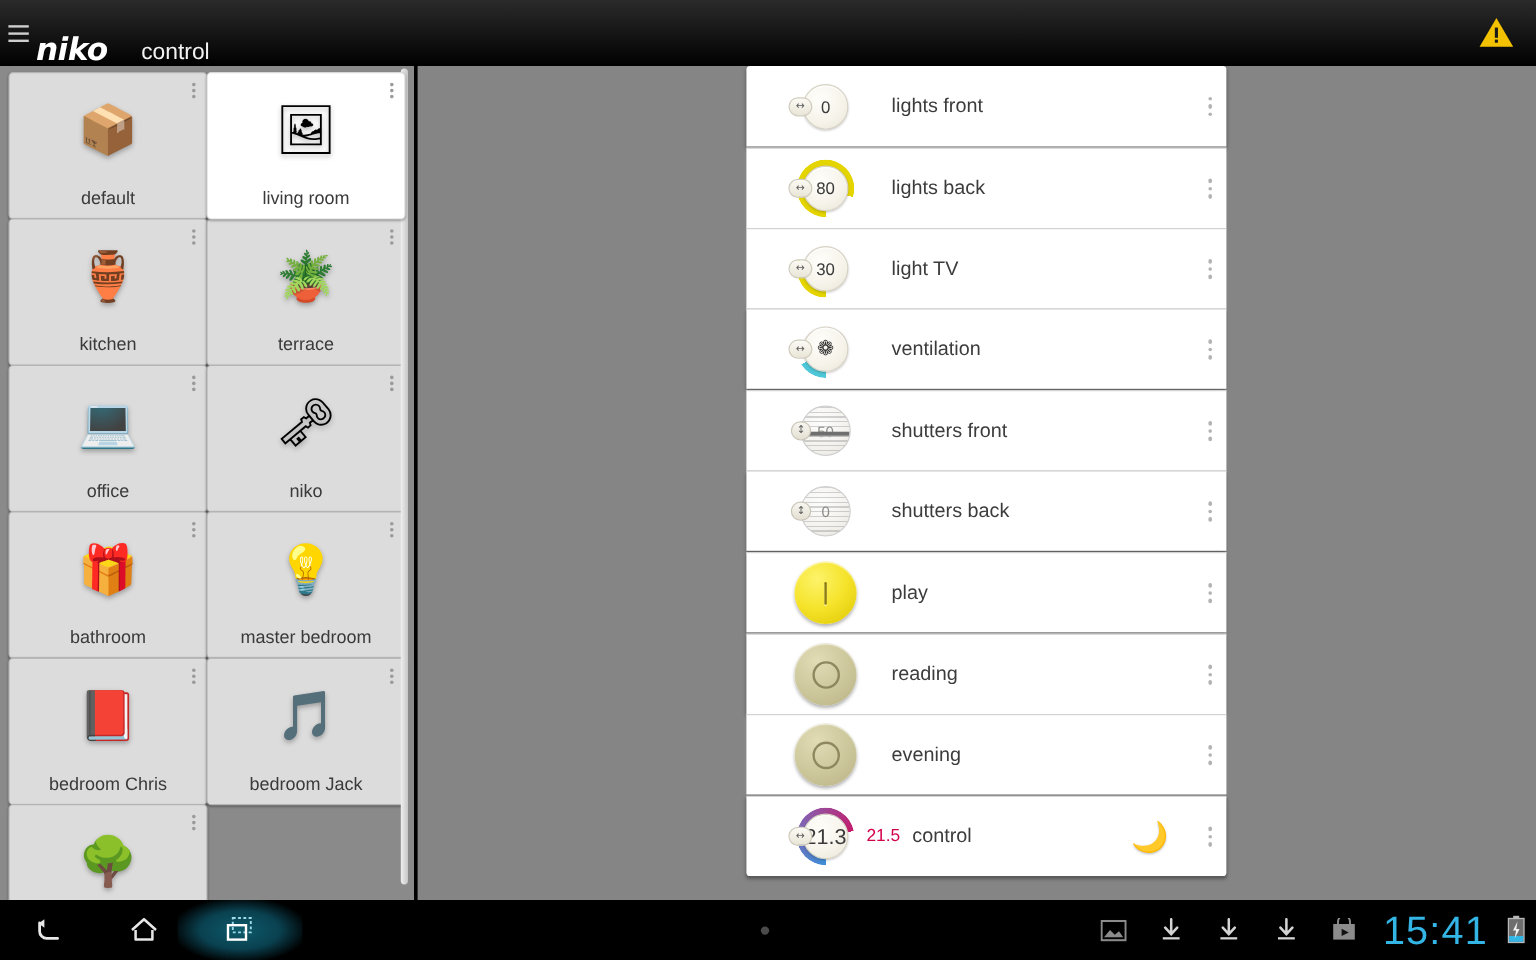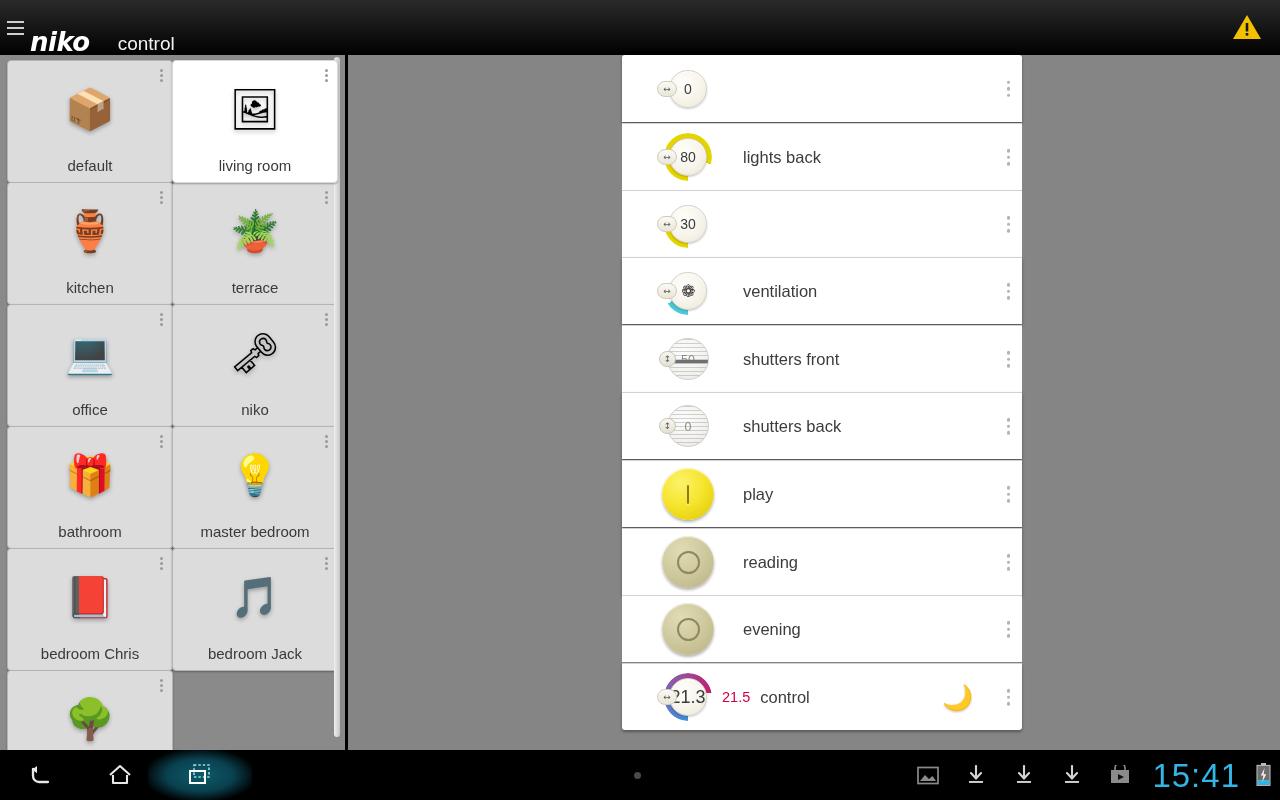--- a/index.html
+++ b/index.html
@@ -338,20 +338,21 @@
       <div class="row group-end">
         <div class="ctrl">
           <div class="dial">
             <div class="ring" style="background: transparent;"></div>
             <div class="face">
               <div class="val">0</div>
             </div>
             <div class="tab">↔</div>
           </div>
         </div>
+        <div class="rowlabel">lights front</div>
         <div class="rowdots">
           <b></b>
           <b></b>
           <b></b>
         </div>
       </div>
       <div class="rowgap"></div>
       <div class="row">
         <div class="ctrl">
           <div class="dial">
@@ -372,20 +373,21 @@
       <div class="row">
         <div class="ctrl">
           <div class="dial">
             <div class="ring" style="background: conic-gradient(from 180deg, rgb(228, 212, 0) 0deg, rgb(228, 212, 0) 108deg, rgba(0, 0, 0, 0) 108deg); mask: radial-gradient(circle, transparent 0px, transparent 17px, rgb(0, 0, 0) 17px);"></div>
             <div class="face">
               <div class="val">30</div>
             </div>
             <div class="tab">↔</div>
           </div>
         </div>
+        <div class="rowlabel">light TV</div>
         <div class="rowdots">
           <b></b>
           <b></b>
           <b></b>
         </div>
       </div>
       <div class="row group-end">
         <div class="ctrl">
           <div class="dial">
             <div class="ring" style="background: conic-gradient(from 180deg, rgb(78, 200, 216) 0deg, rgb(78, 200, 216) 57.6deg, rgba(0, 0, 0, 0) 57.6deg); mask: radial-gradient(circle, transparent 0px, transparent 17px, rgb(0, 0, 0) 17px);"></div>

